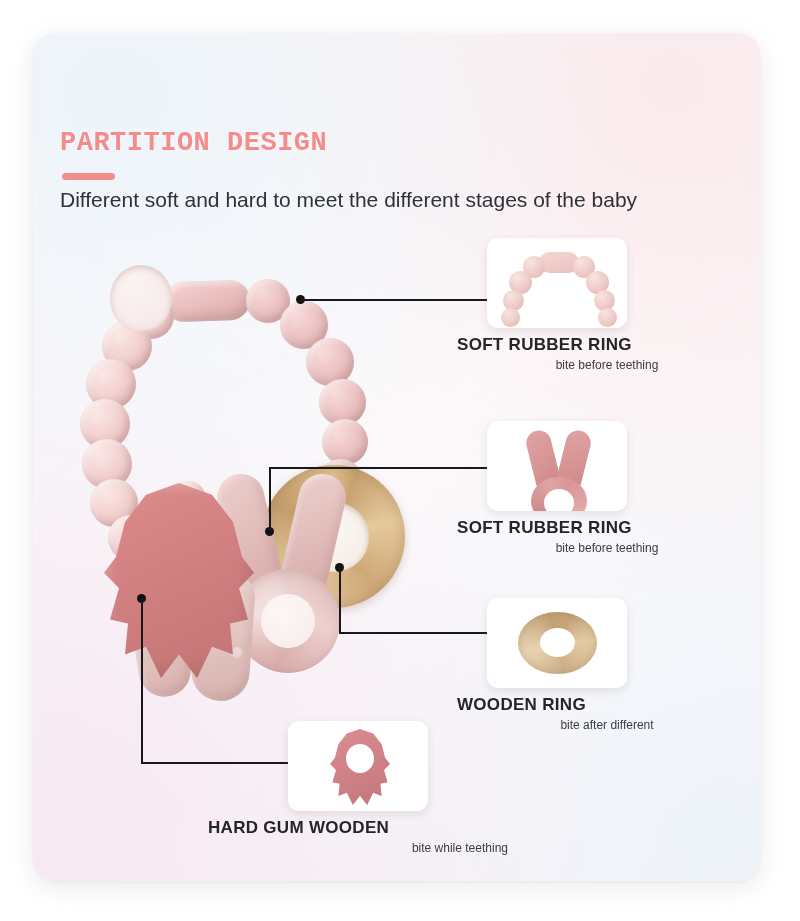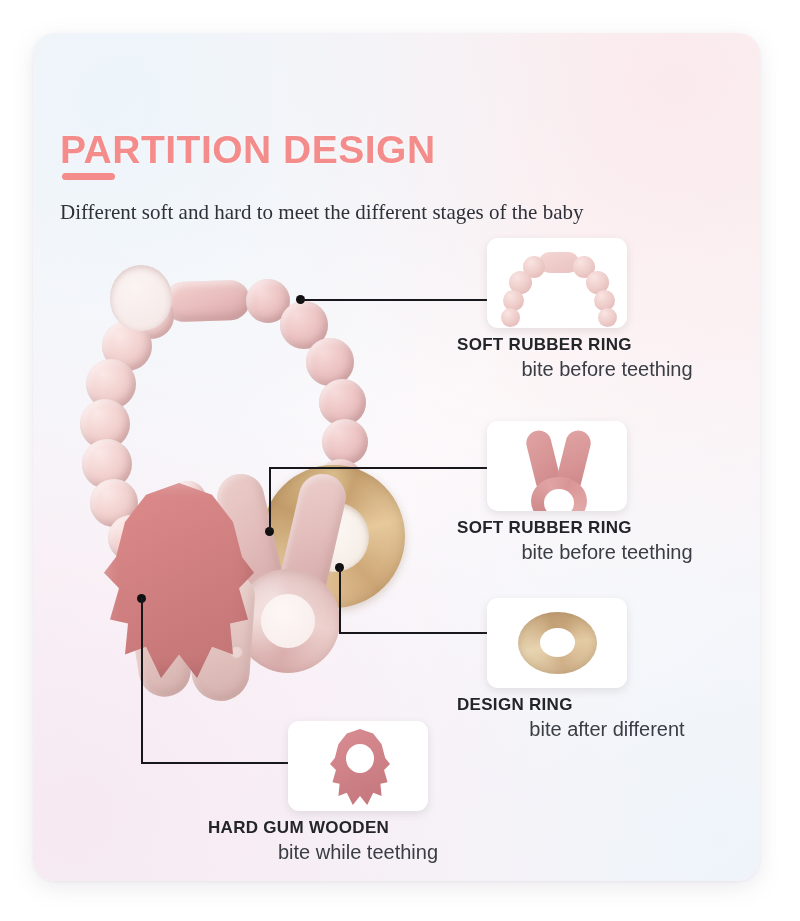--- a/index.html
+++ b/index.html
@@ -20,50 +20,51 @@
       radial-gradient(circle at 6% 92%,  rgba(246,232,242,.95) 0%, rgba(246,232,242,0) 55%),
       radial-gradient(circle at 94% 95%, rgba(238,244,250,.95) 0%, rgba(238,244,250,0) 50%),
       radial-gradient(circle at 50% 45%, #ffffff 0%, #fdfafb 60%, #f7f3f7 100%);
     box-shadow:0 6px 22px rgba(150,140,155,.18), 0 1px 3px rgba(150,140,155,.10);
     overflow:hidden;
   }
 
   
   #heading{
     position:absolute;left:27px;top:95px;
-    font-size:39px;font-weight:bold;letter-spacing:.5px;
+    font-size:27px;font-weight:bold;letter-spacing:.5px;
     color:#f58c8c;
     text-shadow:0 0 3px rgba(255,255,255,.9);
     white-space:nowrap;
+    font-family:Liberation Mono, monospace;
   }
   #rule{
     position:absolute;left:29px;top:140px;width:53px;height:7px;
     border-radius:4px;background:#f58c8c;
   }
   #subtitle{
-    position:absolute;left:27px;top:167px;
-    font-size:21px;color:#2e3138;white-space:nowrap;font-family:Liberation Serif, serif;
+    position:absolute;left:27px;top:155px;
+    font-size:21px;color:#2e3138;white-space:nowrap;
   }
 
   
   .callout{position:absolute;}
   .thumb{
     position:absolute;
     background:#fff;border-radius:11px;
     box-shadow:0 3px 9px rgba(140,130,140,.20);
     overflow:hidden;
   }
   .cap-title{
     position:absolute;text-align:left;
     font-size:17px;font-weight:bold;color:#232529;
     letter-spacing:.3px;white-space:nowrap;
   }
   .cap-sub{
     position:absolute;text-align:center;
-    font-size:20px;color:#3a3d44;white-space:nowrap;
+    font-size:12px;color:#3a3d44;white-space:nowrap;
   }
 
   
   .lead{position:absolute;background:#17171c;}
   .lead-h{height:1.6px;}
   .lead-v{width:1.6px;}
   .dot{position:absolute;width:9px;height:9px;border-radius:50%;background:#111;}
 
   
   #product{position:absolute;left:33px;top:200px;width:400px;height:520px;}
@@ -234,32 +235,32 @@
       <div class="cap-sub" style="left:424px; top:508px; width:300px;">bite before teething</div>
     </div>
 
     <div class="callout">
       <div class="thumb" style="left:454px; top:565px; width:140px; height:90px;">
         <div class="t-ring" style="left:31px; top:14px; width:79px; height:62px;
              background:conic-gradient(from 25deg,#c6a479 0deg,#e3cba4 60deg,#cfb089 140deg,#e8d4b1 230deg,#c3a075 320deg,#c6a479 360deg);
              box-shadow:inset 0 0 9px rgba(120,90,55,.28);"></div>
         <div class="t-ring" style="left:53px; top:30px; width:35px; height:29px; background:#ffffff;"></div>
       </div>
-      <div class="cap-title" style="left:424px; top:662px; width:300px;">DESIGN RING</div>
+      <div class="cap-title" style="left:424px; top:662px; width:300px;">WOODEN RING</div>
       <div class="cap-sub" style="left:424px; top:685px; width:300px;">bite after different</div>
     </div>
 
     <div class="callout">
       <div class="thumb" style="left:255px; top:688px; width:140px; height:90px;">
         <div style="position:absolute;left:42px;top:8px;width:60px;height:76px;
              background:linear-gradient(155deg,#d98e93 0%,#cd8085 55%,#c2757a 100%);
              clip-path:polygon(50% 0%, 72% 6%, 86% 20%, 92% 38%, 100% 46%, 90% 54%,
                                96% 70%, 84% 72%, 86% 88%, 72% 84%, 62% 100%,
                                50% 88%, 38% 100%, 28% 84%, 14% 88%, 16% 72%,
                                4% 70%, 10% 54%, 0% 46%, 8% 38%, 14% 20%, 28% 6%);"></div>
         <div style="position:absolute;left:58px;top:23px;width:28px;height:29px;border-radius:50%;background:#ffffff;"></div>
       </div>
       <div class="cap-title" style="left:175px; top:785px; width:300px;">HARD GUM WOODEN</div>
-      <div class="cap-sub" style="left:175px; top:808px; width:300px;">bite while teething</div>
+      <div class="cap-sub" style="left:175px; top:808px; width:300px;text-align:right;">bite while teething</div>
     </div>
 
   </div>
 </div>
 
 </body></html>

